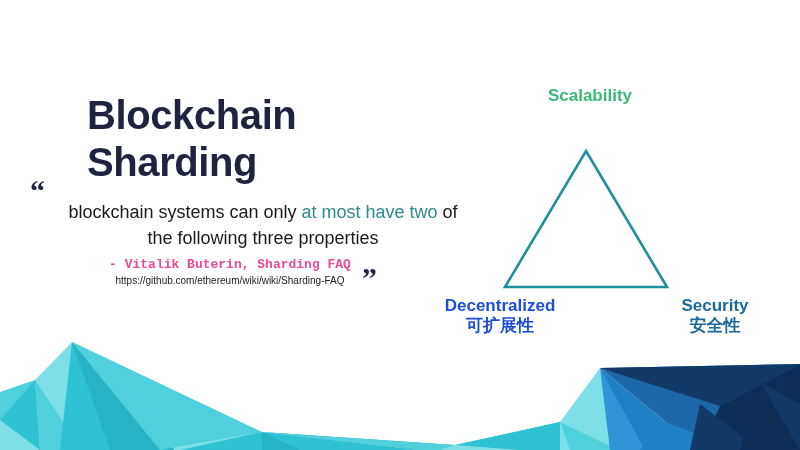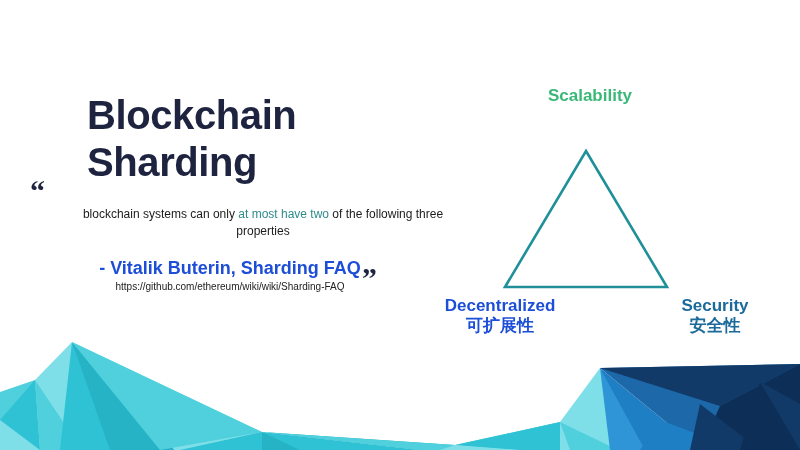--- a/index.html
+++ b/index.html
@@ -52,42 +52,43 @@
     font-size: 30px;
     font-weight: bold;
     color: #1e2340;
     line-height: 1;
     font-family: "Liberation Serif", serif;
     transform: rotate(180deg);
   }
   #quote-body {
     position: absolute;
     left: 58px;
-    top: 206px;
+    top: 200px;
     width: 410px;
     text-align: center;
-    font-size: 12px;
+    font-size: 18px;
     color: #1b1b1b;
     line-height: 1.42;
   }
   #quote-body .accent { color: #2e8b8b; }
 
   
   #attribution {
     position: absolute;
     left: 80px;
     top: 256px;
     width: 300px;
     text-align: center;
   }
   #attrib-name {
-    font-size: 18px;
-    font-weight: bold;
-    color: #1d4ed8;
+    font-size: 13px;
+    font-weight: bold;
+    color: #ec4899;
     line-height: 1.35;
+    font-family: Liberation Mono, monospace;
   }
   #attrib-url {
     font-size: 10px;
     color: #222222;
     line-height: 1.4;
   }
 
   
   #triangle-wrap {
     position: absolute;

